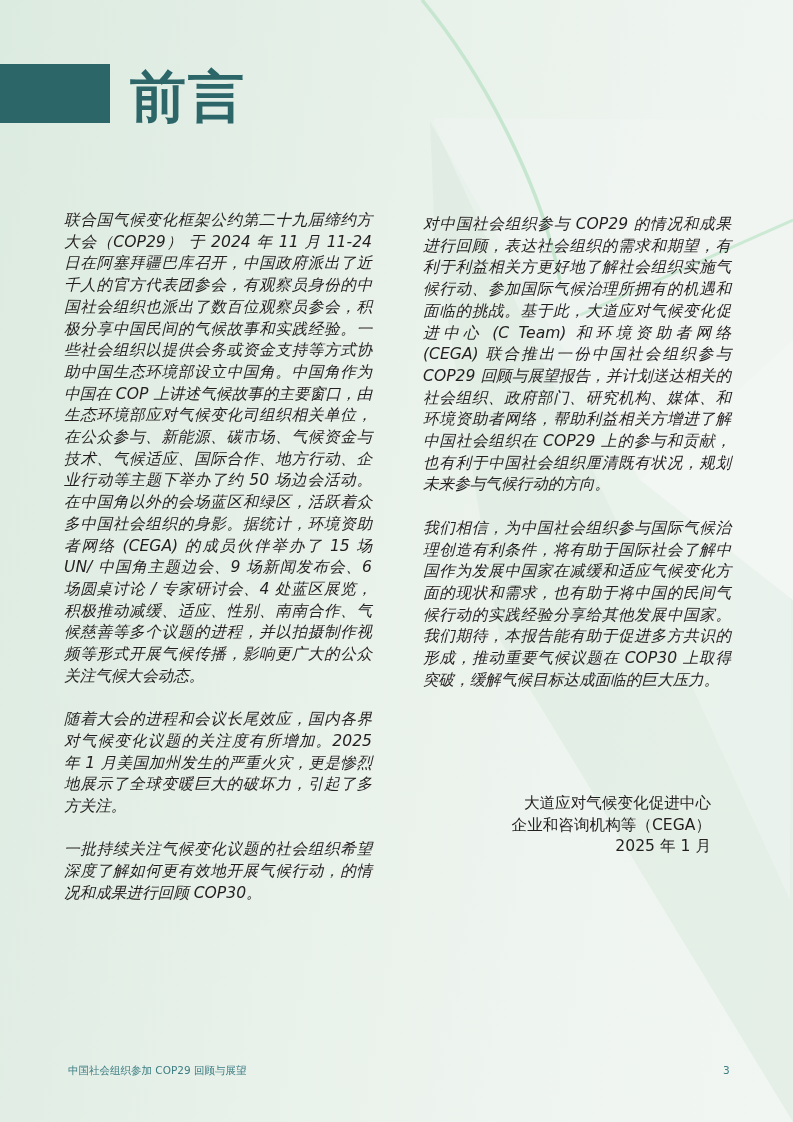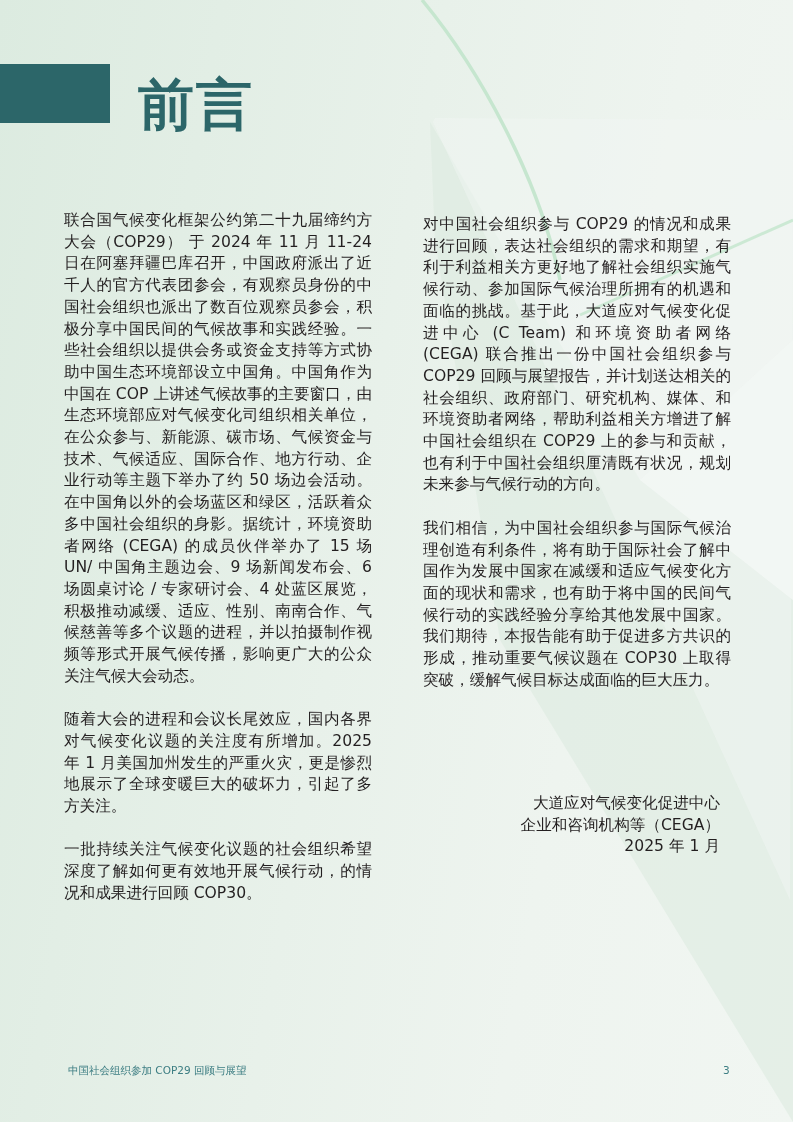--- a/index.html
+++ b/index.html
@@ -19,37 +19,38 @@
 
     .title-bar {
       position: absolute; left: 0; top: 64px;
       width: 110px; height: 59px;
       background: #2c6669;
     }
     .page-title {
       position: absolute; left: 126px; top: 56px;
       font-size: 56px; font-weight: bold; letter-spacing: 2px;
       color: #2c6669; line-height: 74px;
-      margin: 12px;
+      margin: 4px;
     }
 
     .col {
       position: absolute;
       width: 308px;
       font-size: 15.6px;
       line-height: 21.7px;
       text-align: justify;
       text-justify: inter-ideograph;
+      font-style: italic;
     }
     .col-left { left: 64px; top: 210px; }
     .col-right { left: 423px; top: 214px; }
     .col p { margin: 0 0 21.7px 0; }
 
     .signature {
-      position: absolute; right: 73px; top: 793px;
+      position: absolute; right: 82px; top: 793px;
       text-align: right;
       font-size: 15.6px; line-height: 21.7px;
     }
     .signature div { white-space: nowrap; }
 
     .footer-title {
       position: absolute; left: 68px; top: 1064px;
       font-size: 10.5px; color: #3c7d82;
     }
     .page-number {

